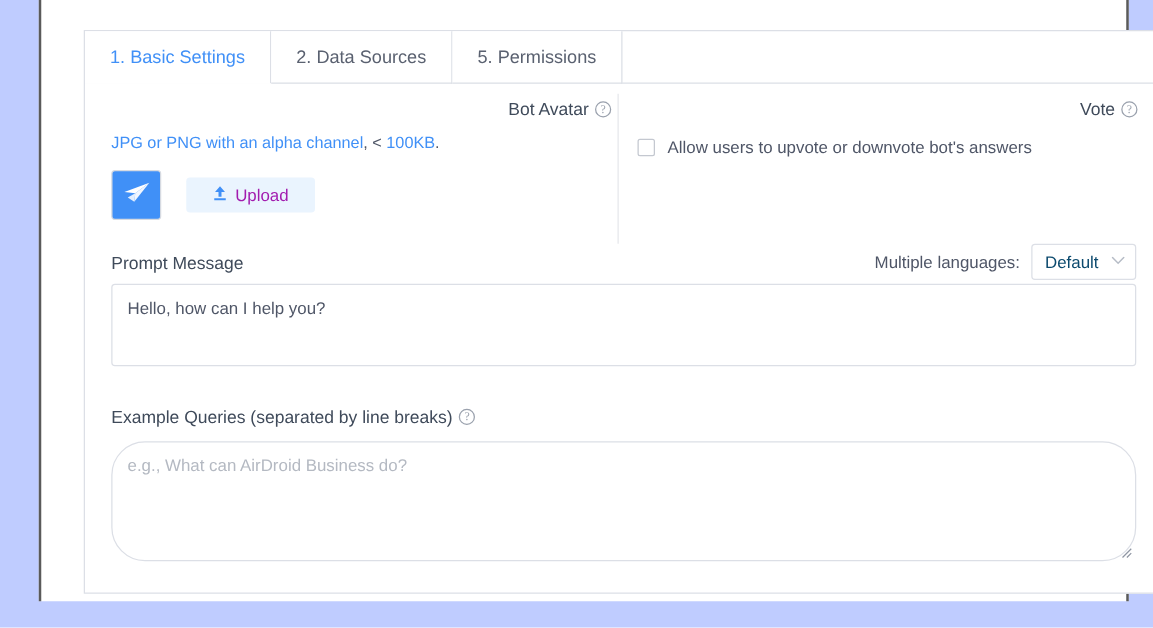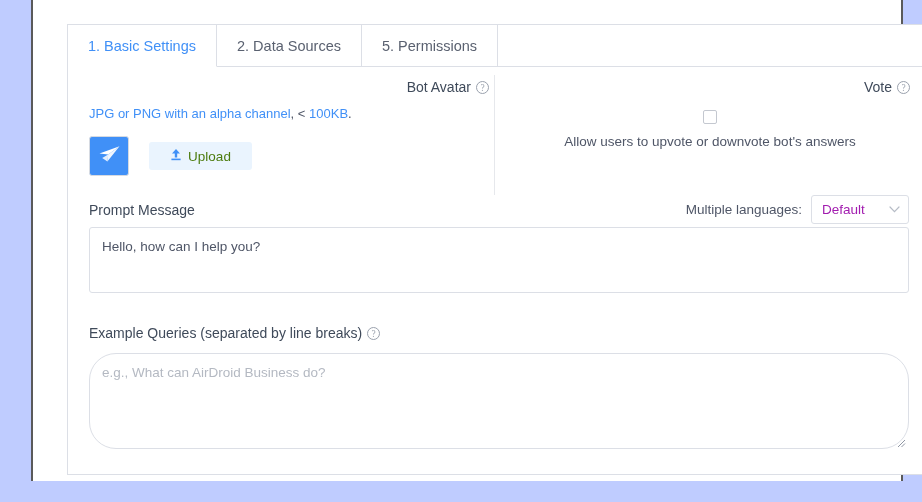--- a/index.html
+++ b/index.html
@@ -146,21 +146,21 @@
     justify-content: center;
     box-sizing: border-box;
     cursor: pointer;
   }
   .upload-btn {
     width: 103px;
     height: 28px;
     background: #eaf4fe;
     border: none;
     border-radius: 3px;
-    color: #4d7c0f;
+    color: #a21caf;
     font-size: 13.5px;
     font-family: "Liberation Sans", sans-serif;
     display: inline-flex;
     align-items: center;
     justify-content: center;
     gap: 6px;
     cursor: pointer;
   }
 
   
@@ -179,21 +179,20 @@
     left: 442px;
     top: 12px;
     width: 400px;
   }
   .checkbox-row {
     margin-top: 15px;
     display: flex;
     align-items: center;
     gap: 10px;
     cursor: pointer;
-    flex-direction: column;
   }
   .checkbox {
     width: 14px;
     height: 14px;
     border: 1px solid #c4c8d0;
     border-radius: 2px;
     background: #ffffff;
     box-sizing: border-box;
     flex: none;
   }
@@ -217,32 +216,32 @@
     display: flex;
     align-items: center;
     gap: 9px;
   }
   .lang-label {
     font-size: 13.5px;
     color: #4f5667;
     white-space: nowrap;
   }
   .select {
-    width: 98px;
+    width: 84px;
     height: 29px;
     border: 1px solid #dcdfe6;
     border-radius: 3px;
     background: #ffffff;
     display: flex;
     align-items: center;
     justify-content: space-between;
     padding: 0 8px 0 10px;
     box-sizing: border-box;
     font-size: 13.5px;
-    color: #a21caf;
+    color: #0c4a6e;
     cursor: pointer;
   }
   .chev {
     color: #b6bcc6;
     font-size: 11px;
     line-height: 1;
   }
 
   .textarea-box {
     position: absolute;

